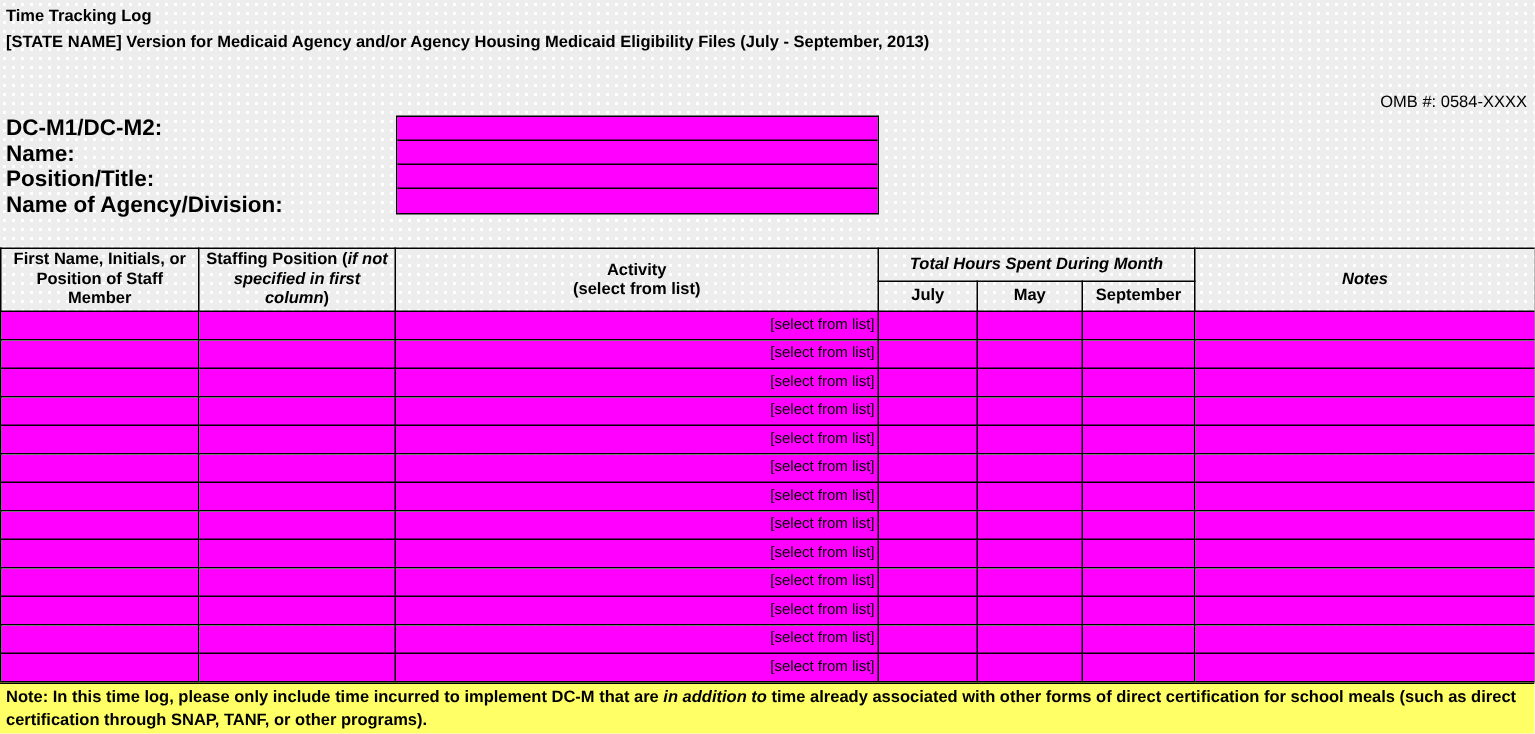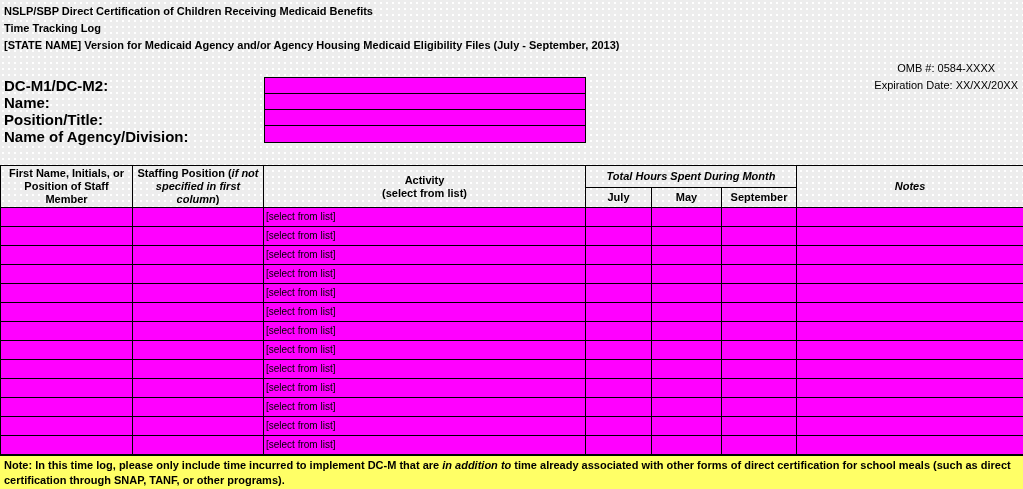--- a/index.html
+++ b/index.html
@@ -34,43 +34,41 @@
     line-height:13px; padding:0 2px;
   }
   th.hours-group { font-style:italic; height:22px; }
   tr.months-row th { height:20px; }
   th.notes-th { vertical-align:bottom; padding-bottom:3px;font-style:italic; }
   .hdr-italic { font-style:italic; }
   table.log td {
     background:#FF00FF; height:18px; font-size:10px; line-height:18px;
     padding:0 2px; white-space:nowrap;
   }
-  td.activity-cell { text-align:left; }
+  td.activity-cell { text-align:right; }
 
   .note-banner {
     position:absolute; left:0; top:455px; width:1023px; height:38px;
     background:#FFFF66; border-top:1px solid #000;
     font-size:11px; font-weight:bold; line-height:15px; padding:2px 4px 0 4px;
   }
   .note-banner .it { font-style:italic; }
 </style>
 </head>
 <body>
 
 <div class="sheet">
 
   <div class="titles">
-    <div>NSLP/SBP Direct Certification of Children Receiving Medicaid Benefits</div>
     <div>Time Tracking Log</div>
     <div>[STATE NAME] Version for Medicaid Agency and/or Agency Housing Medicaid Eligibility Files (July - September, 2013)</div>
   </div>
 
   <div class="omb-block">
     <div>OMB #: 0584-XXXX</div>
-    <div>Expiration Date: XX/XX/20XX</div>
   </div>
 
   <div class="form-labels">
     <div>DC-M1/DC-M2:</div>
     <div>Name:</div>
     <div>Position/Title:</div>
     <div>Name of Agency/Division:</div>
   </div>
 
   <div class="form-boxes">

